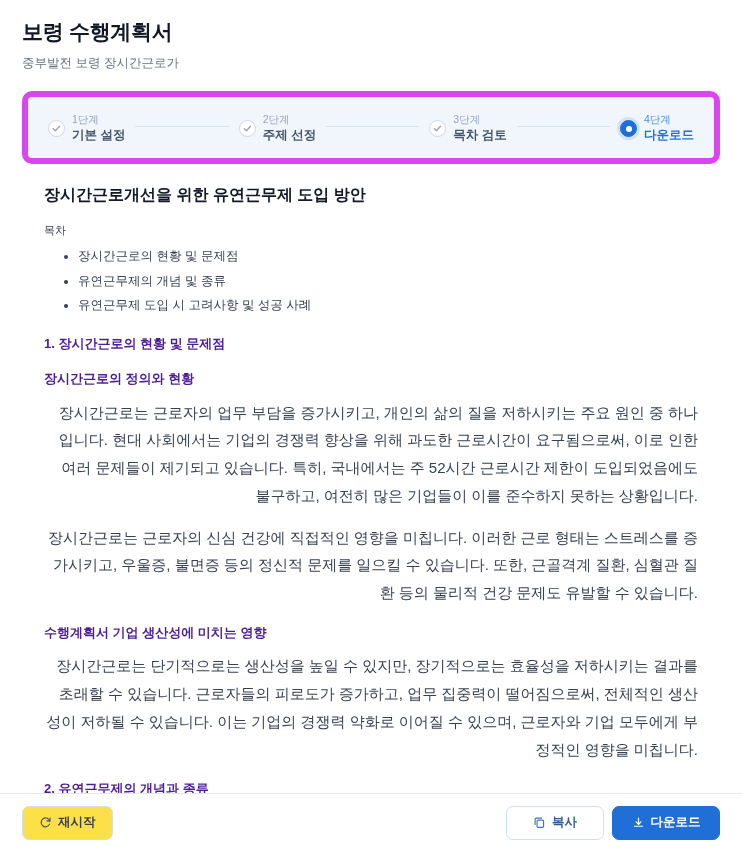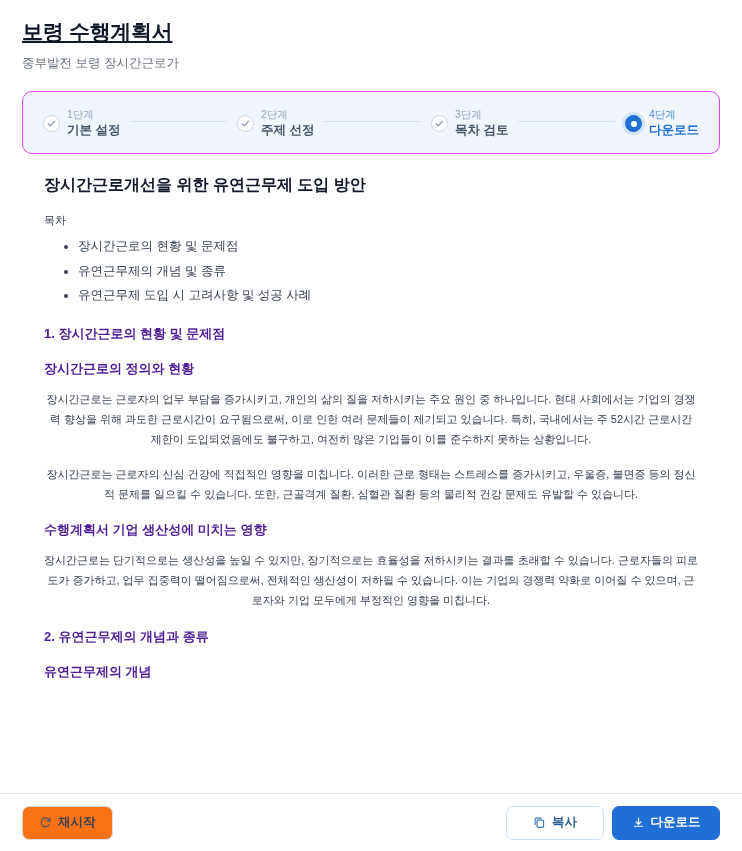--- a/index.html
+++ b/index.html
@@ -23,34 +23,33 @@
   .header {
     padding: 18px 22px 0 22px;
   }
   .page-title {
     font-size: 21px;
     font-weight: bold;
     color: #111827;
     letter-spacing: -0.3px;
     margin: 0 0 10px 0;
     line-height: 1.3;
-    text-decoration: underline;
   }
   .page-subtitle {
     font-size: 12.5px;
     color: #6b7280;
     margin: 0;
     line-height: 1.4;
   }
 
   
   .stepper-wrap {
     margin: 18px 22px 0 22px;
     background: #f1f6fd;
-    border: 1px solid #d946ef;
+    border: 6px solid #d946ef;
     border-radius: 10px;
     padding: 16px 20px 14px 20px;
   }
   .stepper {
     display: flex;
     align-items: flex-start;
     width: 100%;
   }
   .step {
     display: flex;
@@ -126,25 +125,25 @@
     margin: 16px 0 10px 0;
     line-height: 1.5;
   }
   .doc p.lead {
     font-size: 11px;
     color: #374151;
     margin: 8px 0 6px 0;
     line-height: 1.5;
   }
   .doc p.body {
-    font-size: 11px;
+    font-size: 15px;
     color: #374151;
     margin: 0 0 14px 0;
     line-height: 1.85;
-    text-align: center;
+    text-align: right;
   }
   .doc ul {
     margin: 4px 0 14px 0;
     padding-left: 34px;
   }
   .doc ul li {
     font-size: 12.5px;
     color: #374151;
     line-height: 1.95;
     list-style-type: disc;
@@ -171,21 +170,21 @@
     font-weight: 600;
     border-radius: 7px;
     cursor: pointer;
     border: 1px solid transparent;
     height: 34px;
     padding: 0 16px;
     font-family: "Liberation Sans", sans-serif;
     white-space: nowrap;
   }
   .btn-restart {
-    background: #f97316;
+    background: #fde047;
     border-color: #d7dde5;
     color: #374151;
     min-width: 90px;
   }
   .btn-copy {
     background: #ffffff;
     border-color: #cfe0f5;
     color: #2b5d97;
     min-width: 98px;
   }

